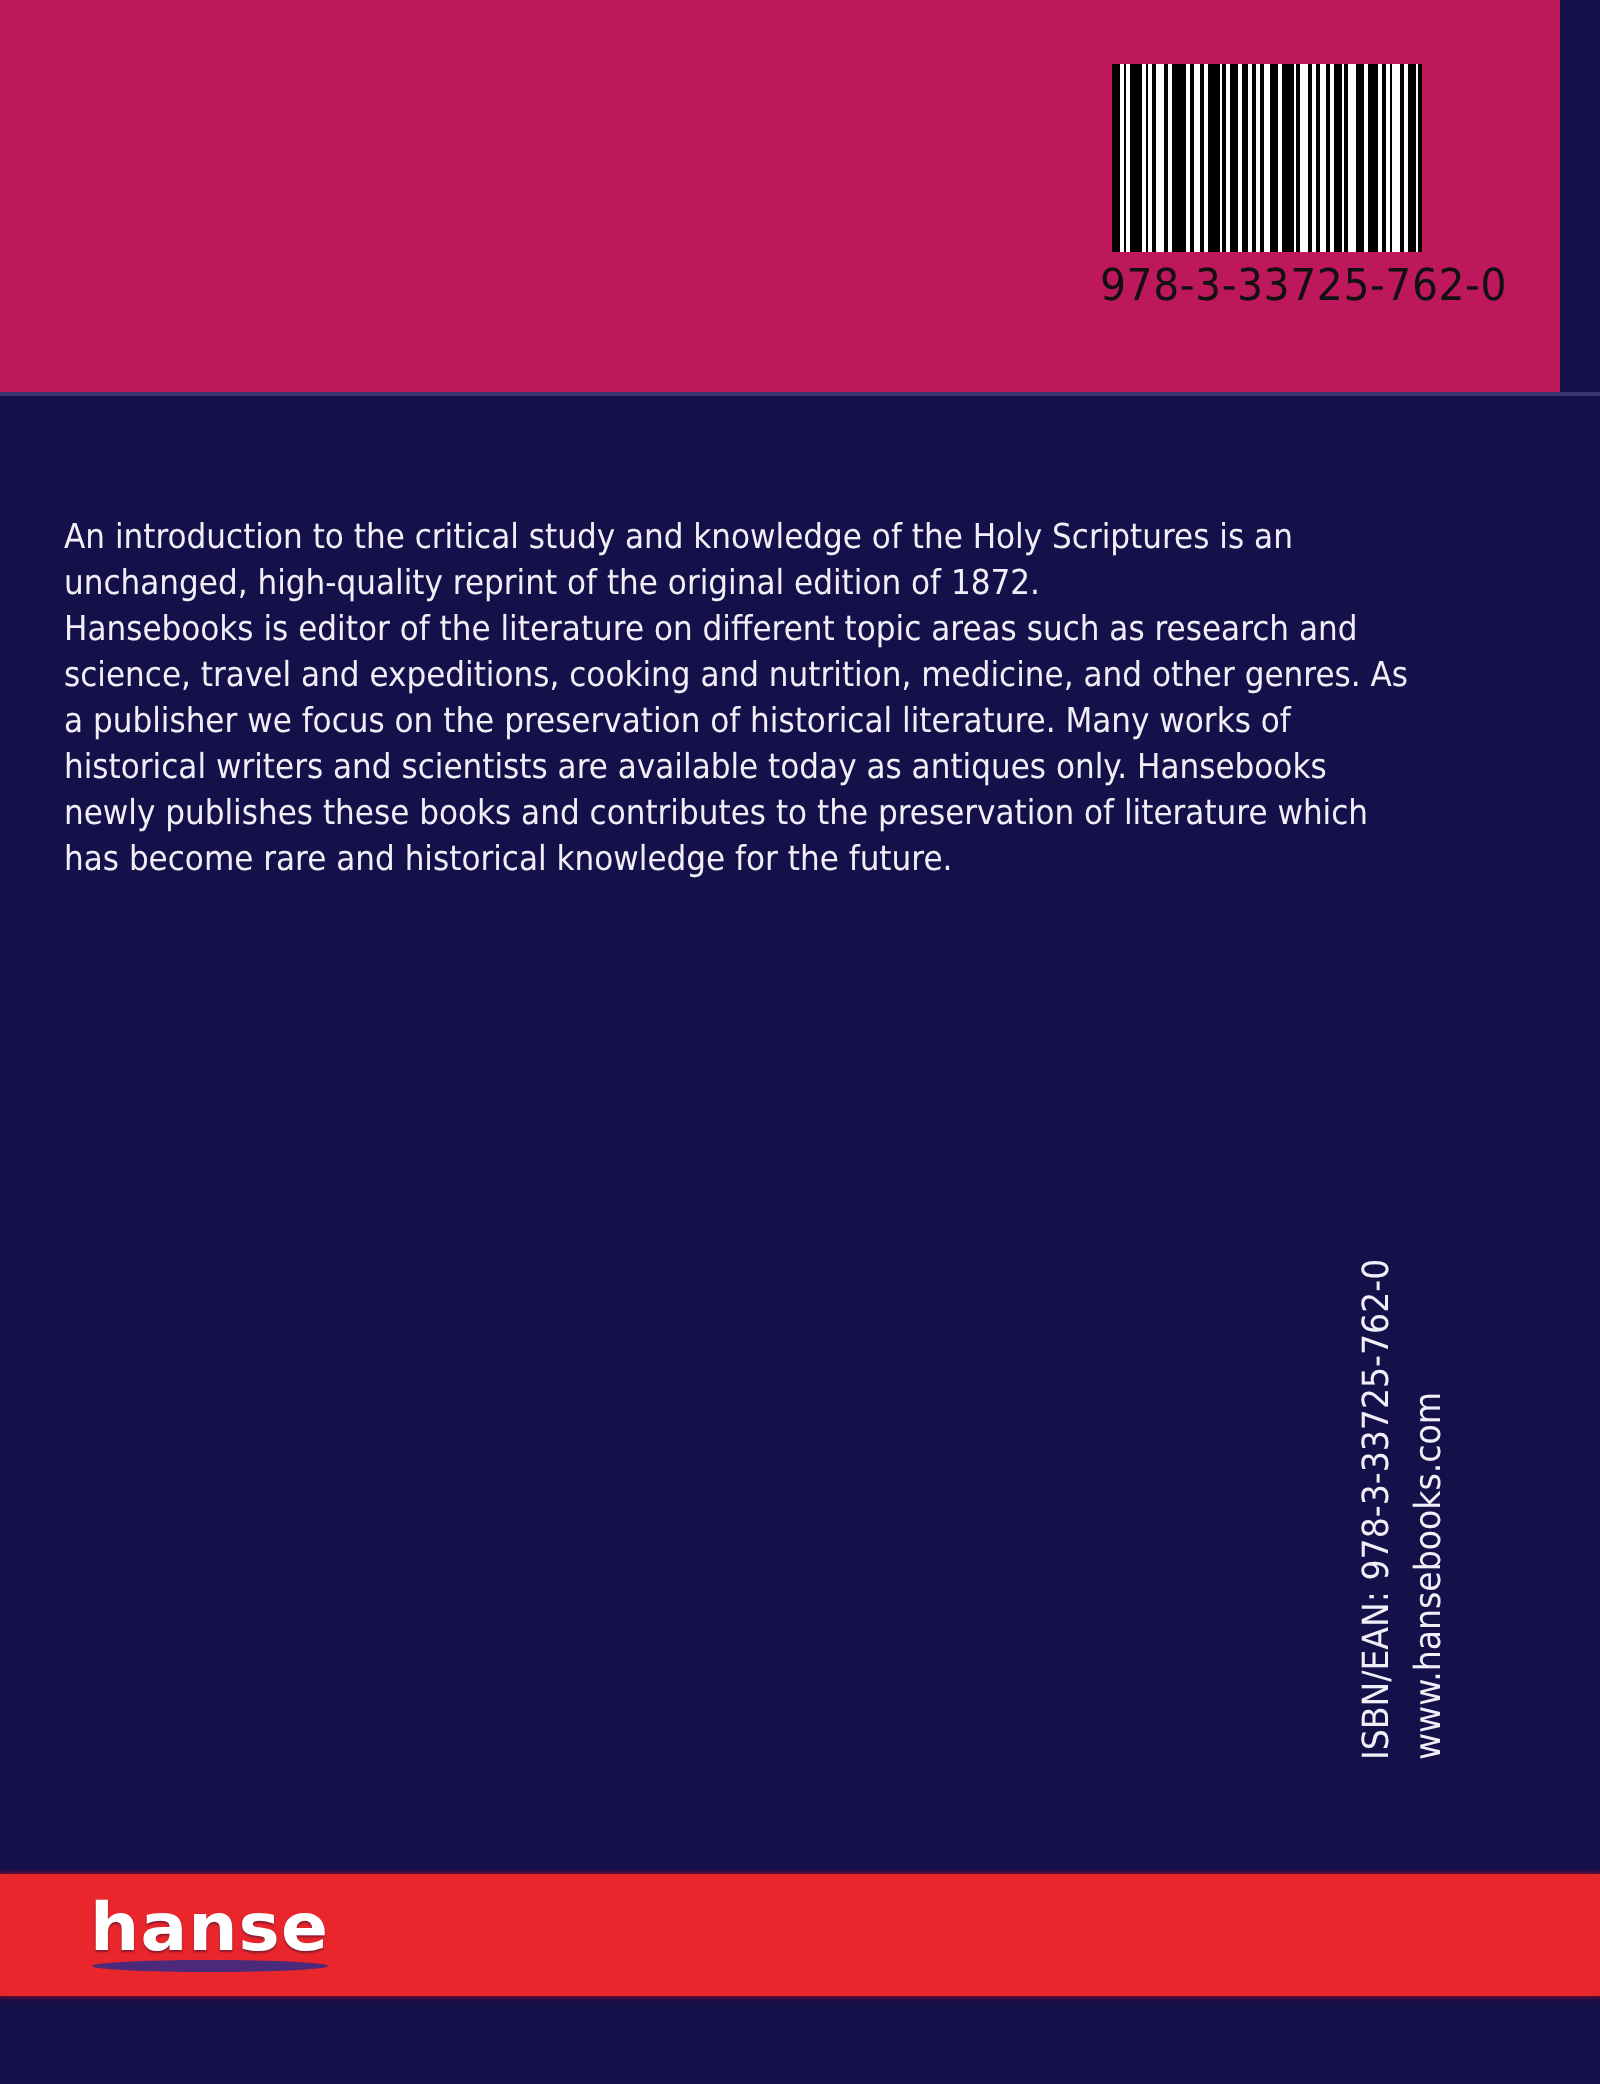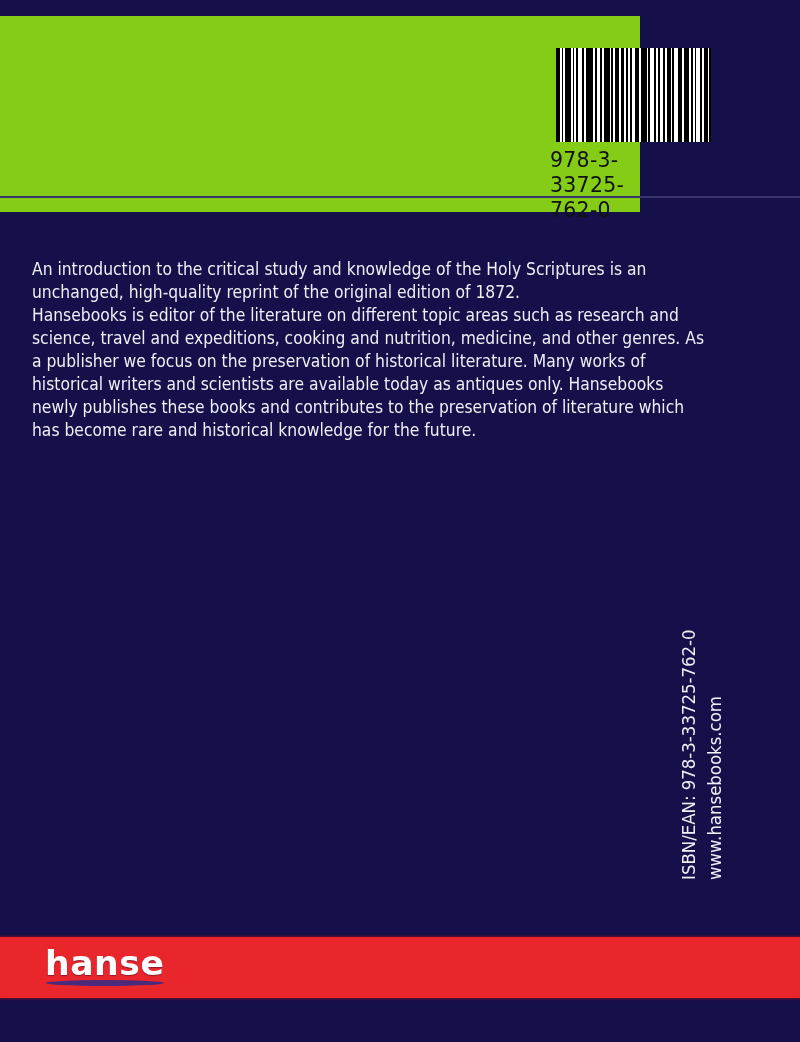--- a/index.html
+++ b/index.html
@@ -2,22 +2,22 @@
 <html><head>
 <meta charset="utf-8">
 <style>
   html, body { margin: 0; padding: 0; }
   body {
     width: 800px; height: 1042px; position: relative; overflow: hidden;
     background: #16104a;
     font-family: "Liberation Sans", "DejaVu Sans", sans-serif;
   }
   .top-white {
-    position: absolute; left: 0; top: 16px; width: 640px; height: 196px;
-    background: #84cc16;
+    position: absolute; left: 0; top: 0; width: 780px; height: 196px;
+    background: #be185d;
   }
   .top-edge {
     position: absolute; left: 0; top: 196px; width: 800px; height: 2px;
     background: #3a3570;
   }
   .barcode {
     position: absolute; left: 556px; top: 32px; width: 156px; height: 94px;
     display: flex; align-items: stretch;
   }
   .barcode span { display: block; height: 100%; }

